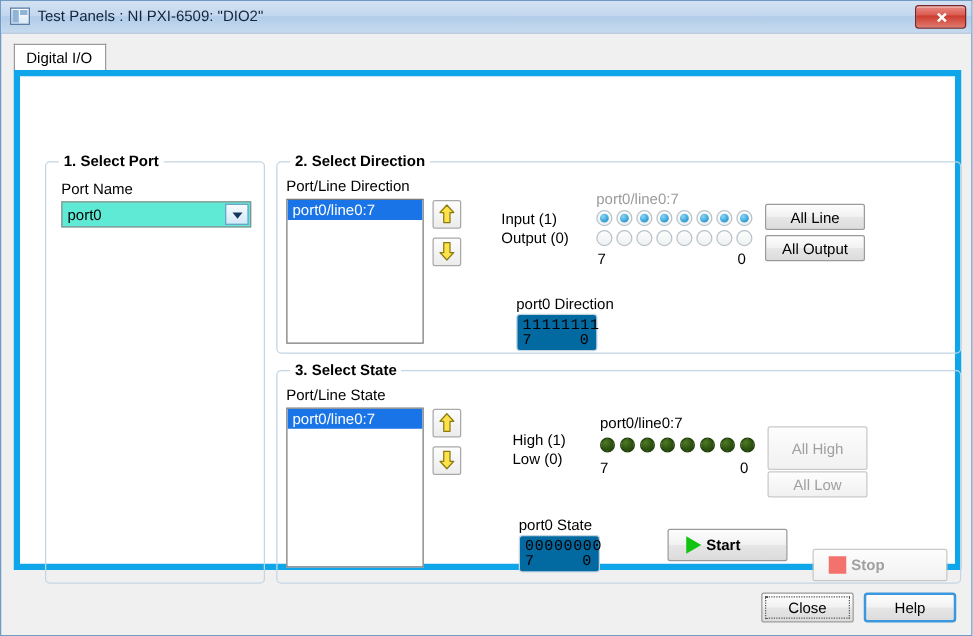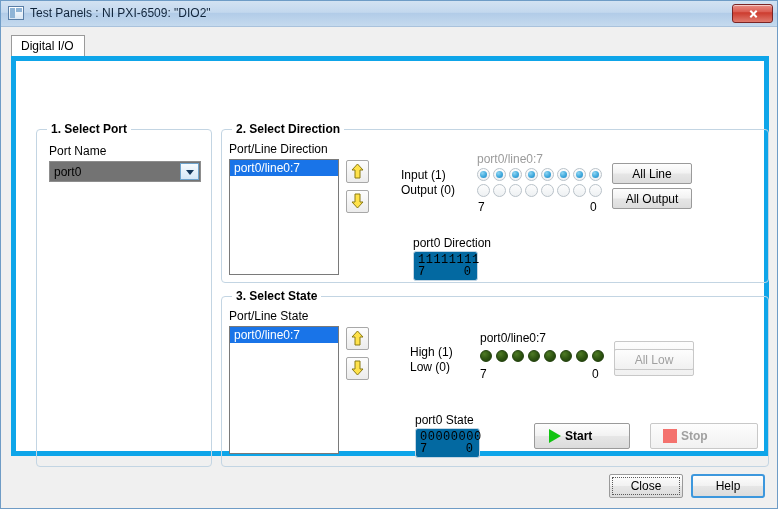--- a/index.html
+++ b/index.html
@@ -150,21 +150,21 @@
     font-size: 12px;
     color: #9b9b9b;
     white-space: nowrap;
   }
 
   
   .combo {
     position: absolute;
     box-sizing: border-box;
     border: 1px solid #8d8d8d;
-    background: #737373;
+    background: #5eead4;
     height: 21px;
     cursor: pointer;
   }
   .combo-value {
     position: absolute;
     left: 4px; top: 3px;
     font-size: 12px;
     color: #000;
     white-space: nowrap;
   }
@@ -459,37 +459,37 @@
           <div class="led" style="left: 96px; top: 0px;"></div>
           <div class="led" style="left: 112px; top: 0px;"></div>
         </div>
 
       <div class="lbl" style="left:258px; top:70px;">7</div>
       <div class="lbl" style="left:370px; top:70px;">0</div>
 
       <div class="btn disabled" style="left:392px; top:44px; width:80px; height:35px;">
         <span class="caption">All High</span>
       </div>
-      <div class="btn disabled" style="left:392px; top:52px; width:80px; height:21px;">
+      <div class="btn disabled" style="left:392px; top:80px; width:80px; height:21px;">
         <span class="caption">All Low</span>
       </div>
 
       <div class="lbl" style="left:193px; top:116px;">port0 State</div>
       <div class="valuebox" style="left:193px; top:131px; width:65px; height:30px;">
         <span class="v">00000000</span>
         <span class="m-left">7</span>
         <span class="m-right">0</span>
       </div>
     </div>
 
     <div class="btn bold btn-with-glyph" style="left:518px; top:362px; width:96px; height:26px;">
       <span class="glyph-play"></span>
       <span class="caption">Start</span>
     </div>
-    <div class="btn disabled bold btn-with-glyph" style="left:634px; top:362px; width:108px; height:26px;">
+    <div class="btn disabled bold btn-with-glyph" style="left:634px; top:378px; width:108px; height:26px;">
       <span class="glyph-stop"></span>
       <span class="caption">Stop</span>
     </div>
 
   </div>
 
   <div class="btn focus-btn" style="left:608px; top:473px; width:74px; height:24px;">
     <span class="caption">Close</span>
   </div>
   <div class="btn default-btn" style="left:690px; top:473px; width:74px; height:24px;">

